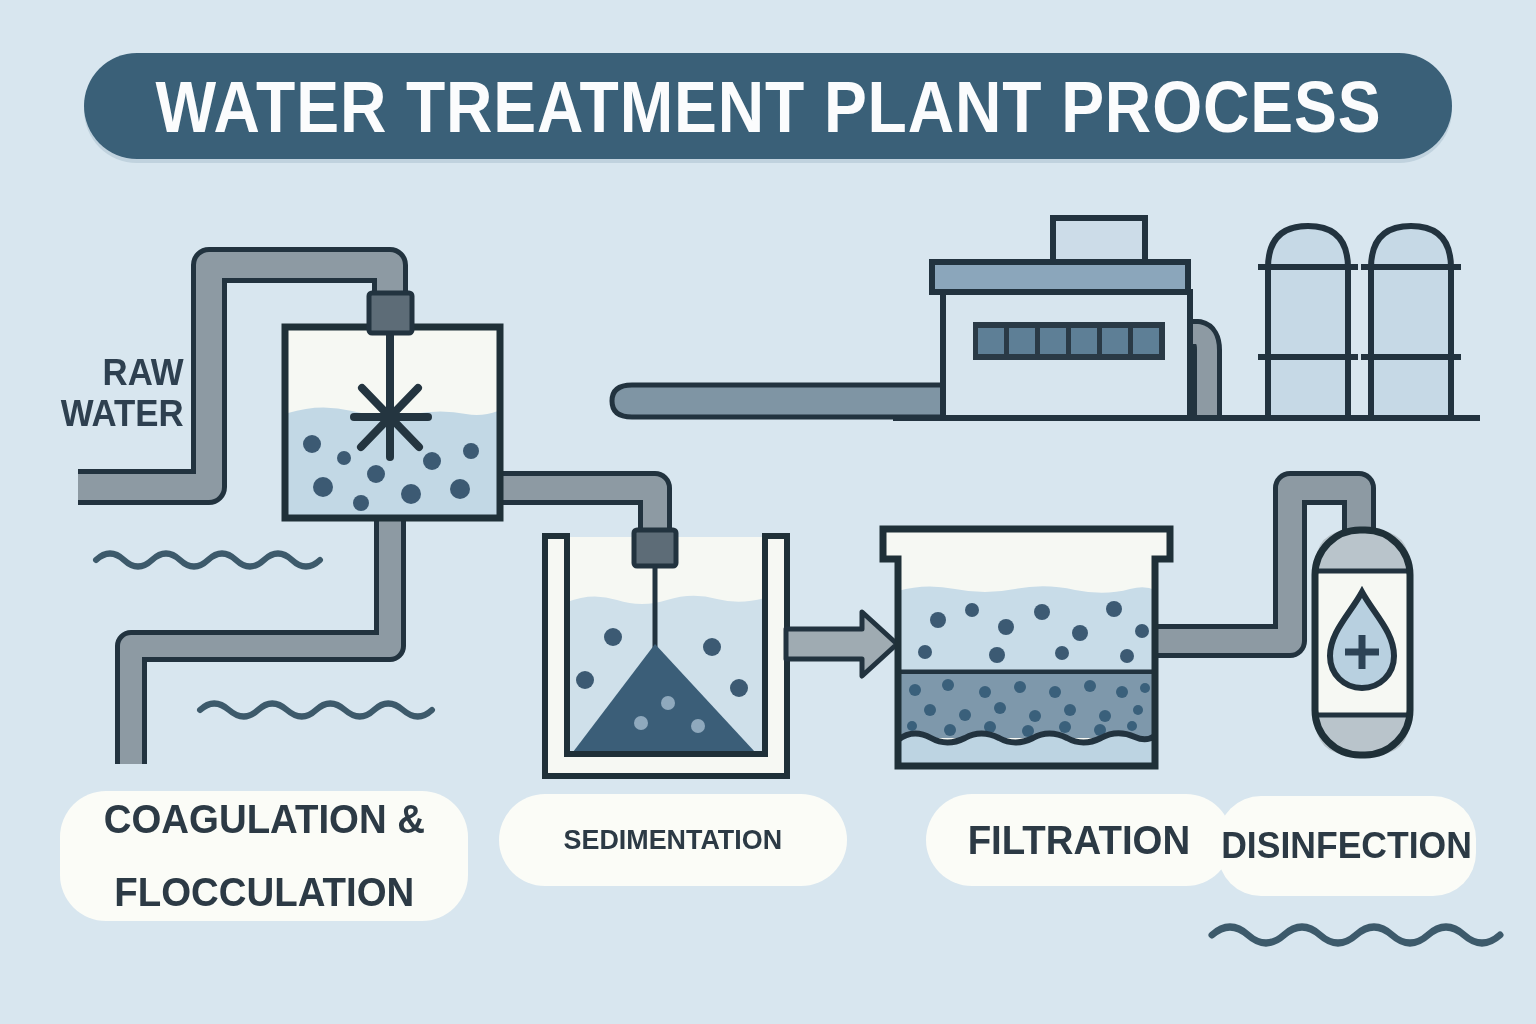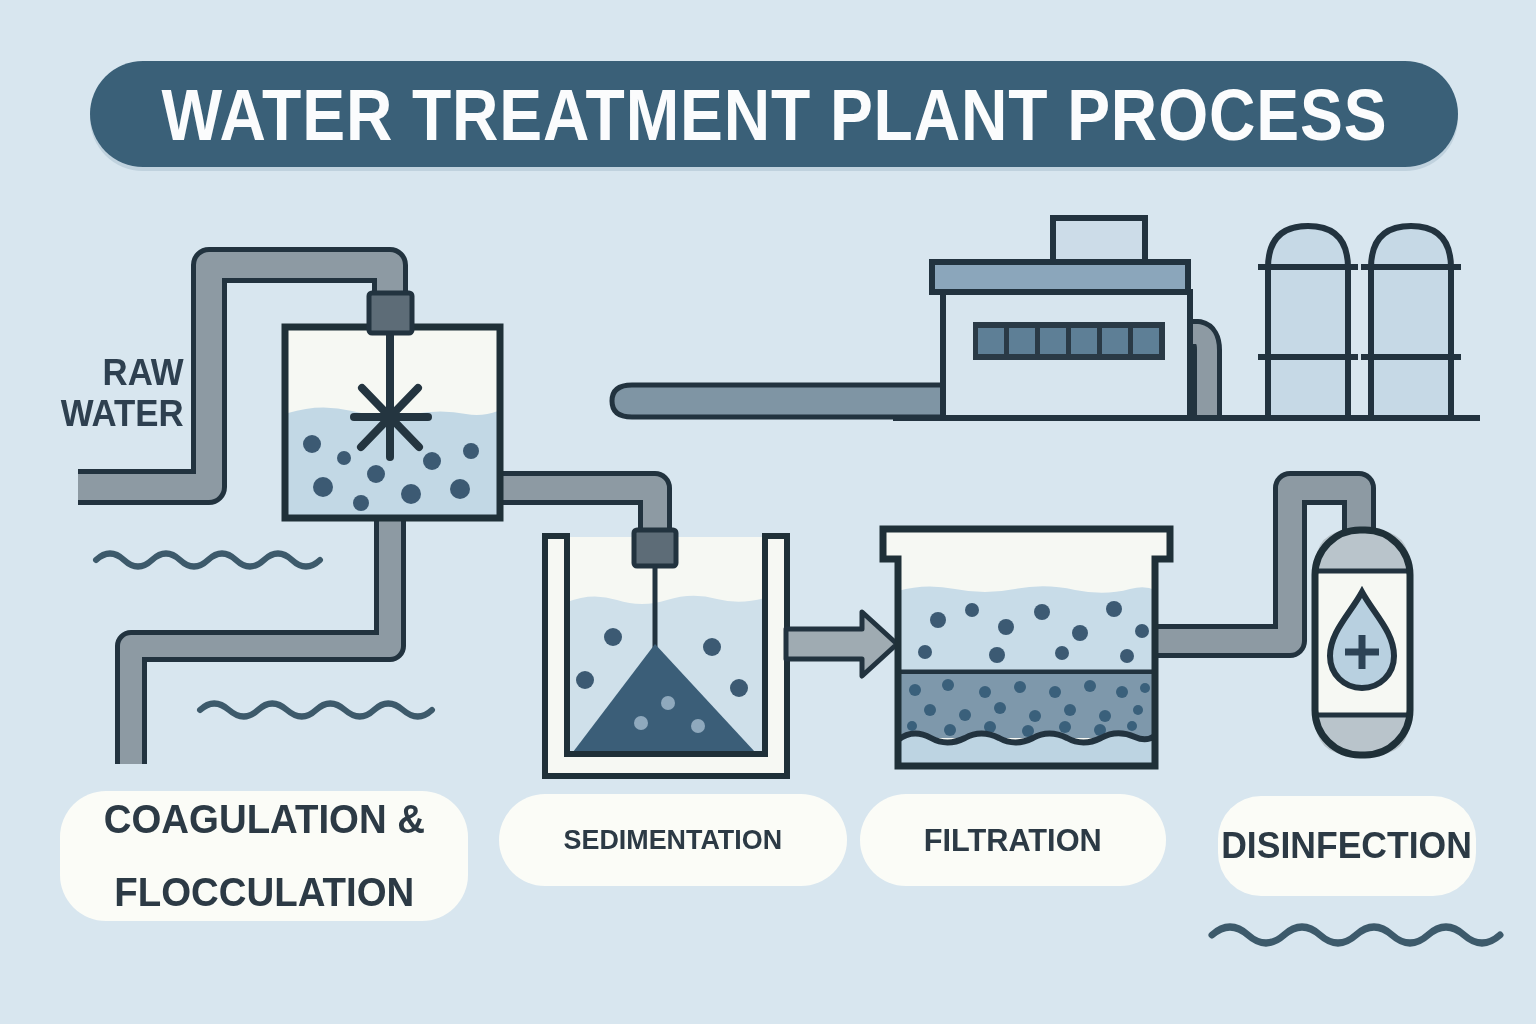--- a/index.html
+++ b/index.html
@@ -5,45 +5,44 @@
   html,body{margin:0;padding:0;background:#b9cedb;}
   #stage{
     position:relative;width:1536px;height:1024px;overflow:hidden;
     background:#d8e6ef;
     font-family:"Liberation Sans","DejaVu Sans",sans-serif;
   }
   #diagram{position:absolute;left:0;top:0;width:1536px;height:1024px;}
   .overlay{position:absolute;box-sizing:border-box;}
   
   #banner{
-    left:90px;top:53px;width:1368px;height:106px;border-radius:53px;
+    left:84px;top:53px;width:1368px;height:106px;border-radius:53px;
     background:#3a6078;display:flex;align-items:center;justify-content:center;
     box-shadow:0 4px 0 rgba(120,150,170,0.25);
-    margin-top:8px;
   }
   #banner .t{
     color:#fbfcfd;font-size:73px;font-weight:800;letter-spacing:1px;
     display:inline-block;transform:scaleX(0.88);white-space:nowrap;
   }
   
   #rawwater{
     left:44px;top:352px;width:144px;text-align:right;
     color:#2e4050;font-weight:800;font-size:37px;line-height:1.12;
   }
   #rawwater span{display:block;transform:scaleX(0.94);}
   
   .pill{
     background:#fbfcf7;border-radius:46px;display:flex;flex-direction:column;
     align-items:center;justify-content:center;text-align:center;
     color:#2c3a45;font-weight:700;gap:24px;
   }
   .pill span{display:block;transform:scaleX(0.96);white-space:nowrap;}
   #pill-coag{left:60px;top:791px;width:408px;height:130px;font-size:40px;line-height:1.22;}
   #pill-sed {left:499px;top:794px;width:348px;height:92px;font-size:28px;}
-  #pill-filt{left:860px;top:794px;width:306px;height:92px;font-size:32px;}
+  #pill-filt{left:926px;top:794px;width:306px;height:92px;font-size:40px;}
   #pill-dis {left:1218px;top:796px;width:258px;height:100px;font-size:37px;border-radius:43px;}
   .pipe-o{stroke:#22333f;fill:none;stroke-linejoin:round;stroke-linecap:butt;}
   .pipe-f{stroke:#8d9aa3;fill:none;stroke-linejoin:round;stroke-linecap:butt;}
 </style>
 </head>
 <body>
 
 <div id="stage">
 
   <svg id="diagram" viewBox="0 0 1536 1024">

